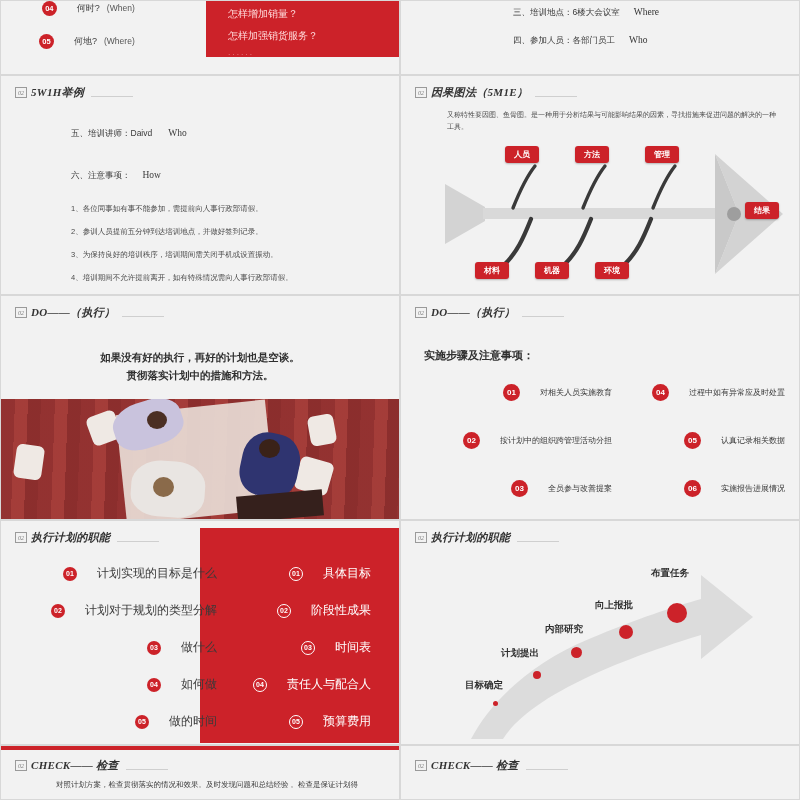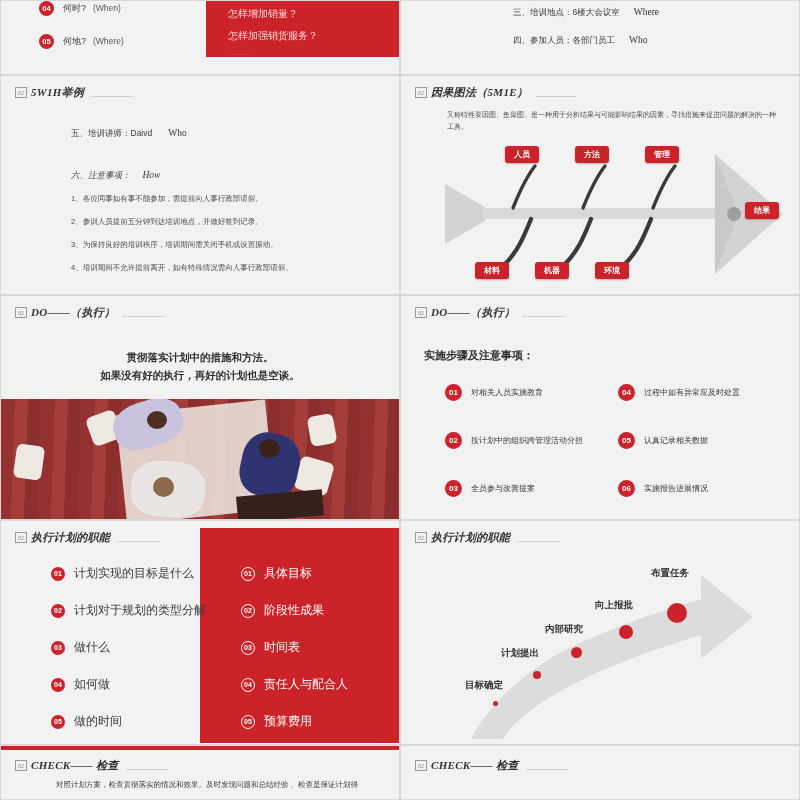--- a/index.html
+++ b/index.html
@@ -38,21 +38,21 @@
     font-family: "Liberation Serif", "DejaVu Serif", serif;
     font-size: 11px; color: #333; font-weight: 600;
     letter-spacing: .3px;
     white-space: nowrap;
   }
   .shead .rule {
     width: 42px; height: 1px; background: #cfcfcf;
     align-self: flex-end; margin-bottom: 3px; margin-left: 3px;
   }
   
-  .numrow { display: flex; align-items: center; gap: 9px; }
+  .numrow { display: flex; align-items: center; gap: 20px; justify-content: flex-end; }
   .num {
     width: 15px; height: 15px; border-radius: 50%;
     background: #cc2229; color: #fff;
     font-size: 7.5px; font-weight: 700;
     display: flex; align-items: center; justify-content: center;
     flex: 0 0 auto;
     font-family: "Liberation Sans", sans-serif;
   }
   .num.hollow { background: transparent; border: 1px solid #fff; color: #fff; }
   .numrow .txt { font-size: 8.5px; color: #3a3a3a; white-space: nowrap; }
@@ -81,21 +81,21 @@
   }
   .s2 .lines .line .tag {
     font-family: "Liberation Serif", serif; font-size: 9.5px;
     color: #333; margin-left: 14px;
   }
 
   
   .s3 .body { position: absolute; left: 70px; top: 52px; width: 300px; }
   .s3 .lead { font-size: 8.5px; color: #3a3a3a; margin-bottom: 30px; white-space: nowrap; }
   .s3 .lead .tag { font-family: "Liberation Serif", serif; font-size: 9.5px; margin-left: 16px; }
-  .s3 .sub  { font-size: 8.5px; color: #3a3a3a; margin-bottom: 12px; white-space: nowrap; font-style: italic; }
+  .s3 .sub  { font-size: 8.5px; color: #3a3a3a; margin-bottom: 22px; white-space: nowrap; }
   .s3 .sub .tag { font-family: "Liberation Serif", serif; font-size: 9.5px; margin-left: 12px; }
   .s3 .item { font-size: 7.5px; color: #4a4a4a; margin-bottom: 13px; white-space: nowrap; }
 
   
   .s4 .intro {
     position: absolute; left: 46px; top: 33px; width: 330px;
     font-size: 7px; color: #4a4a4a; line-height: 1.65;
   }
   .s4 .fish { position: absolute; left: 42px; top: 68px; width: 350px; height: 140px; }
   .fishlabel {
@@ -272,22 +272,22 @@
     </div>
   </div>
 
   <div class="slide s5">
     <div class="shead">
       <span class="badge">02</span>
       <span class="stitle">DO——（执行）</span>
       <span class="rule"></span>
     </div>
     <div class="quote">
+      <div>如果没有好的执行，再好的计划也是空谈。</div>
       <div>贯彻落实计划中的措施和方法。</div>
-      <div>如果没有好的执行，再好的计划也是空谈。</div>
     </div>
     <div class="photo">
       <div class="table"></div>
       <div class="chair c1"></div>
       <div class="chair c2"></div>
       <div class="chair c3"></div>
       <div class="chair c4"></div>
       <div class="person p1"></div>
       <div class="person p2"></div>
       <div class="person p3"></div>

